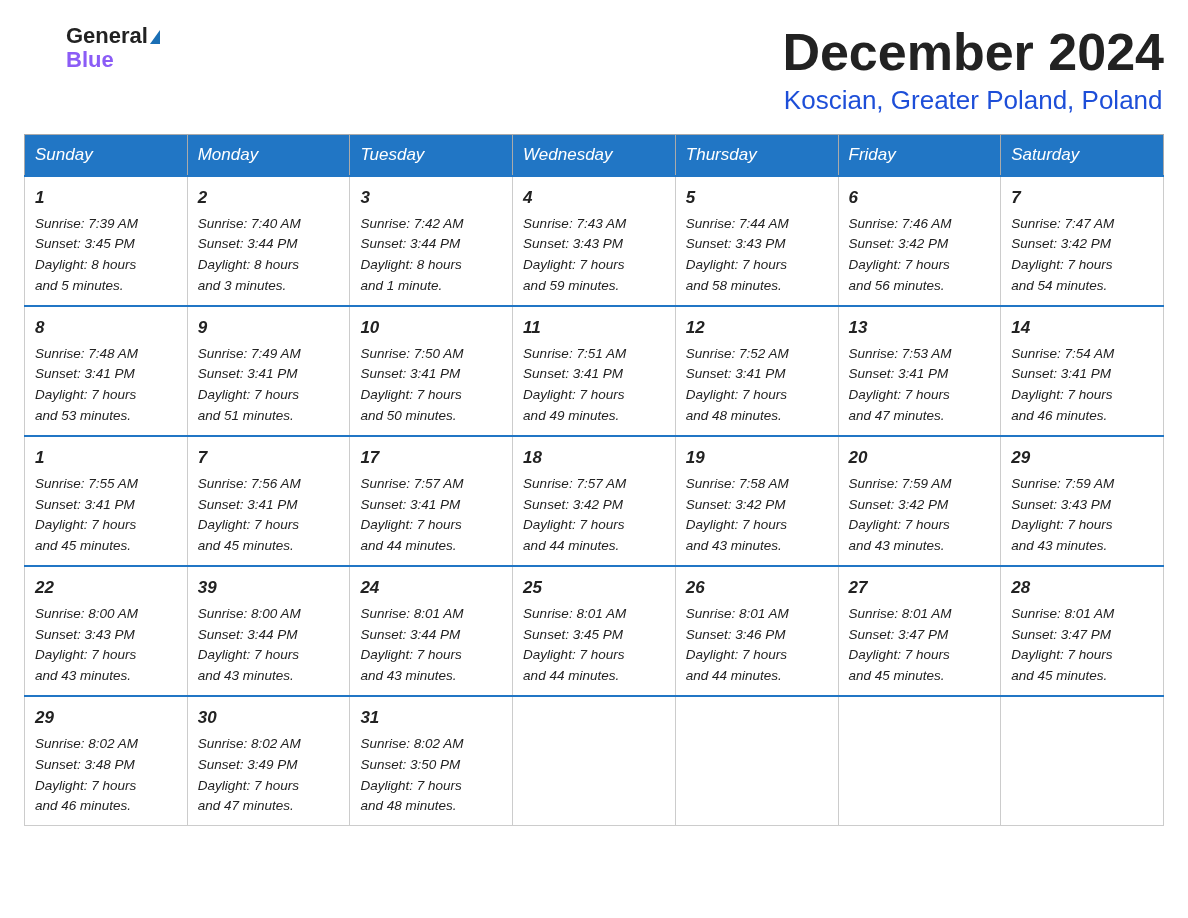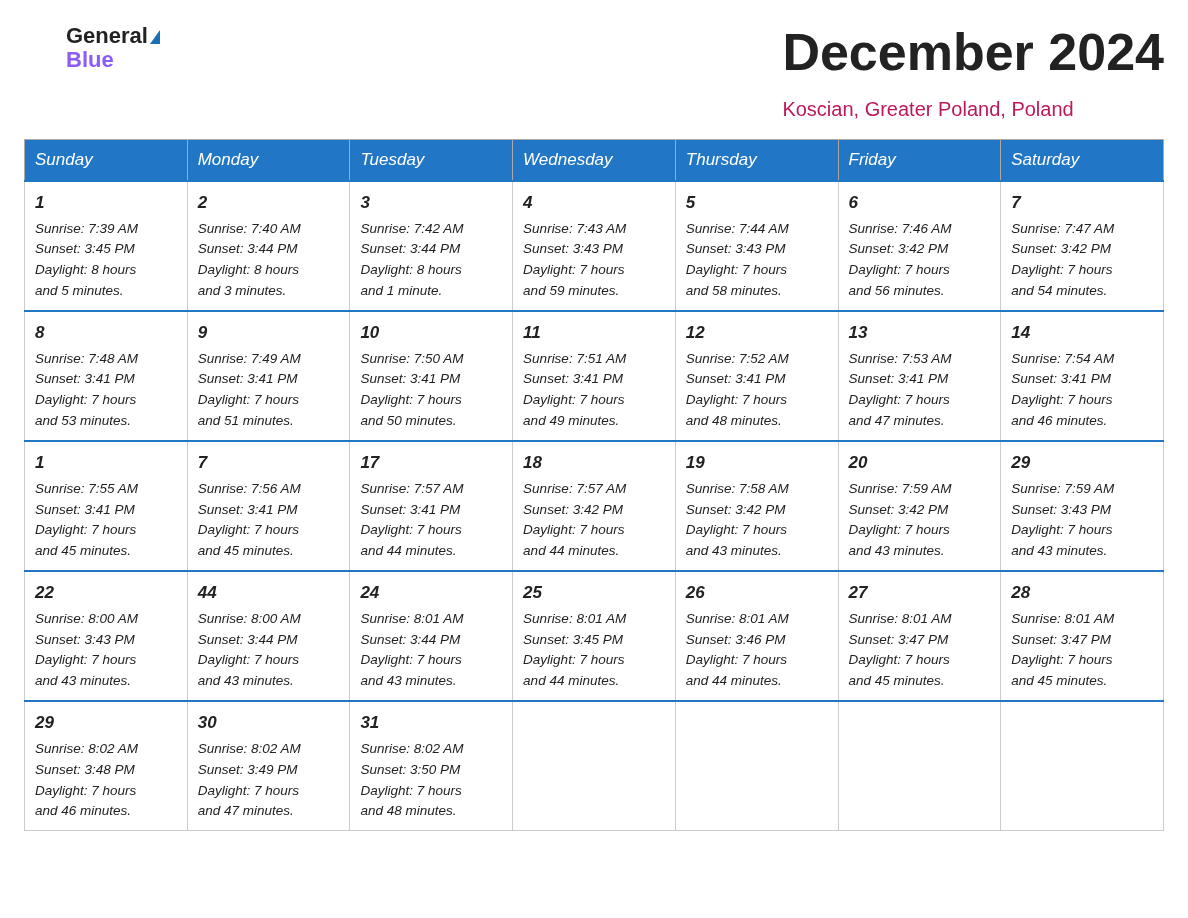--- a/index.html
+++ b/index.html
@@ -33,32 +33,32 @@
     .logo-triangle {
       display: inline-block;
       width: 0;
       height: 0;
       border-left: 10px solid transparent;
       border-bottom: 14px solid #1a6fb5;
       margin-left: 2px;
       vertical-align: middle;
     }
     .title-area {
-      text-align: left;
+      text-align: center;
     }
     .calendar-title {
       font-size: 52px;
       font-weight: bold;
       color: #222;
       line-height: 1.1;
     }
     .calendar-subtitle {
-      font-size: 20px;
-      color: #be185d;
-      margin-top: 17px;
+      font-size: 26px;
+      color: #1d4ed8;
+      margin-top: 4px;
     }
     .calendar-table {
       width: 100%;
       border-collapse: collapse;
       border: 1px solid #999;
       font-style: italic;
     }
     .calendar-table th {
       background-color: #2176c5;
       color: #fff;
@@ -221,21 +221,21 @@
           <span class="day-number">29</span>
           <div class="day-info">Sunrise: 7:59 AM<br>Sunset: 3:43 PM<br>Daylight: 7 hours<br>and 43 minutes.</div>
         </td>
       </tr>
       <tr class="week-row">
         <td>
           <span class="day-number">22</span>
           <div class="day-info">Sunrise: 8:00 AM<br>Sunset: 3:43 PM<br>Daylight: 7 hours<br>and 43 minutes.</div>
         </td>
         <td>
-          <span class="day-number">44</span>
+          <span class="day-number">39</span>
           <div class="day-info">Sunrise: 8:00 AM<br>Sunset: 3:44 PM<br>Daylight: 7 hours<br>and 43 minutes.</div>
         </td>
         <td>
           <span class="day-number">24</span>
           <div class="day-info">Sunrise: 8:01 AM<br>Sunset: 3:44 PM<br>Daylight: 7 hours<br>and 43 minutes.</div>
         </td>
         <td>
           <span class="day-number">25</span>
           <div class="day-info">Sunrise: 8:01 AM<br>Sunset: 3:45 PM<br>Daylight: 7 hours<br>and 44 minutes.</div>
         </td>

